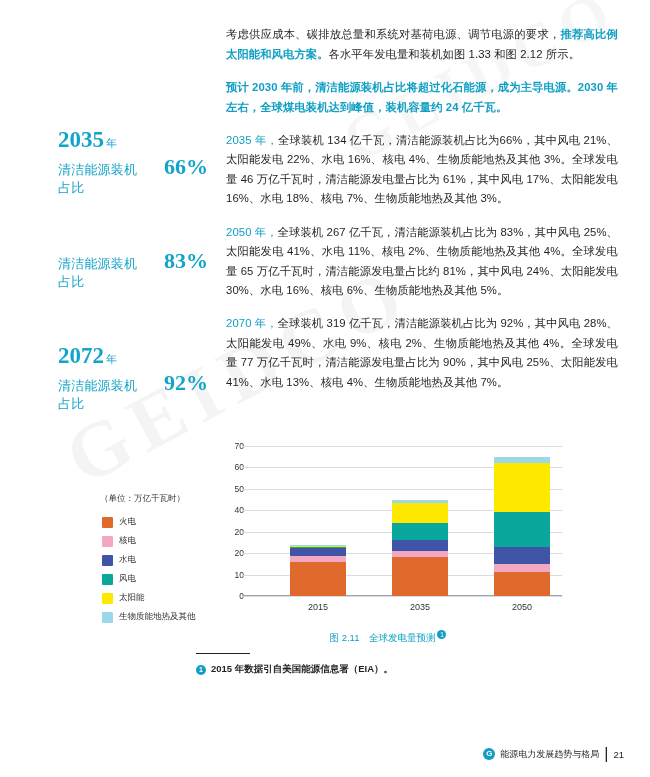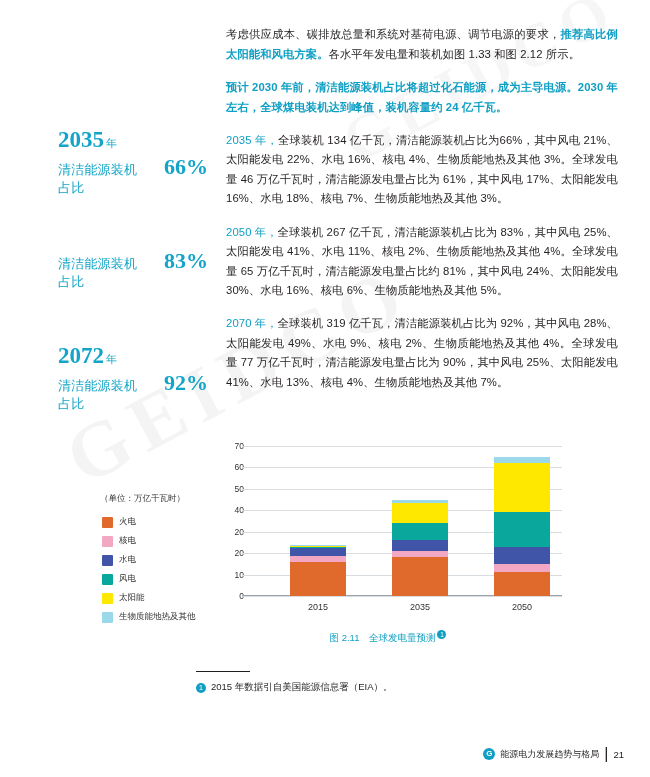--- a/index.html
+++ b/index.html
@@ -88,21 +88,21 @@
     position:absolute;left:122px;top:192px;width:348px;
     text-align:center;font-size:9.5px;color:#0f9fc4;
   }
   .fig-caption .sup{
     display:inline-block;width:9px;height:9px;border-radius:50%;
     background:#0f9fc4;color:#fff;font-size:6.5px;line-height:9px;text-align:center;
     vertical-align:super;margin-left:2px;
   }
 
   
-  .footnote{position:absolute;left:196px;top:671px;width:420px;}
+  .footnote{position:absolute;left:196px;top:653px;width:420px;font-weight:bold;}
   .fn-rule{width:54px;border-top:1.4px solid #231f20;margin-bottom:9px;}
   .fn-text{font-size:9.5px;color:#231f20;display:flex;align-items:flex-start;}
   .fn-mark{
     display:inline-block;width:10px;height:10px;border-radius:50%;
     background:#0f9fc4;color:#fff;font-size:7px;line-height:10px;text-align:center;
     margin-right:5px;margin-top:2px;flex:none;
   }
 
   
   .footer{position:absolute;right:26px;bottom:14px;display:flex;align-items:center;}

